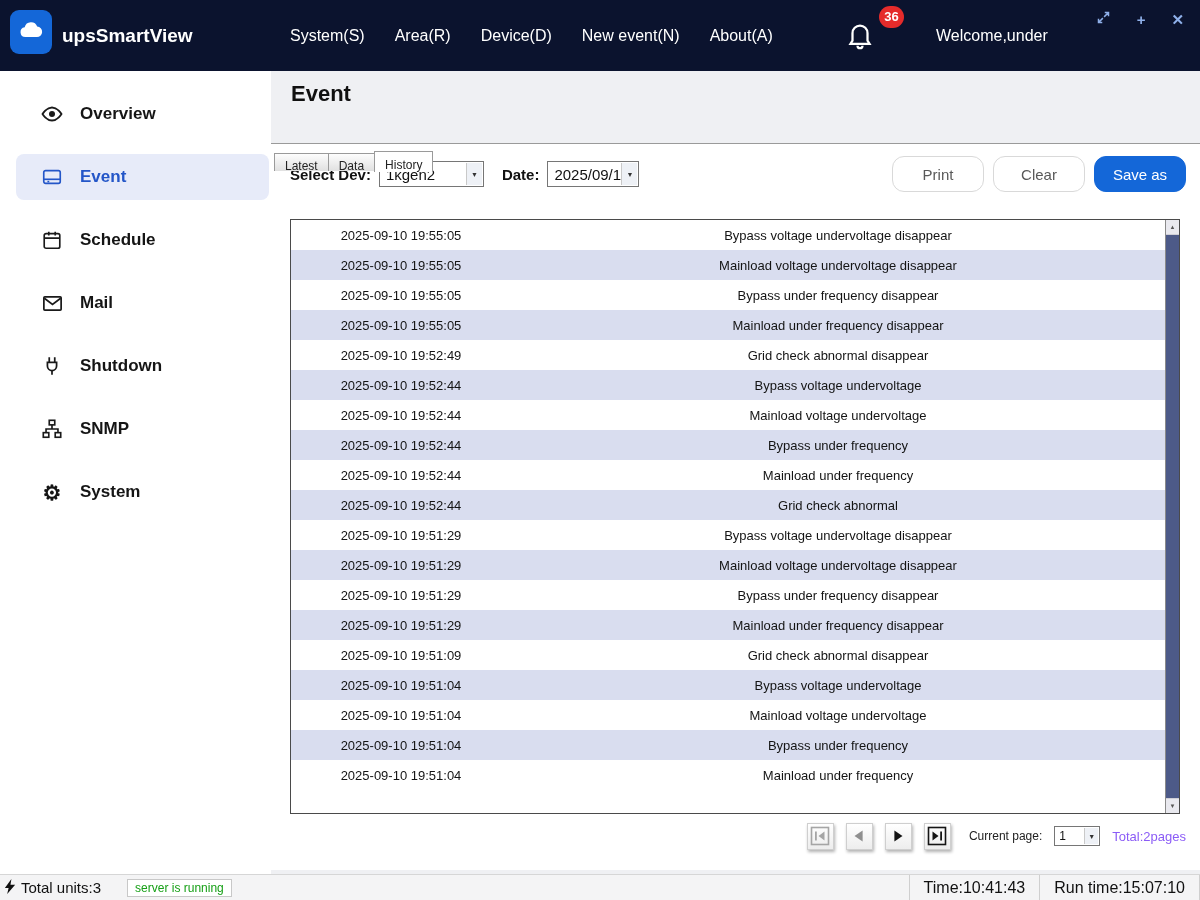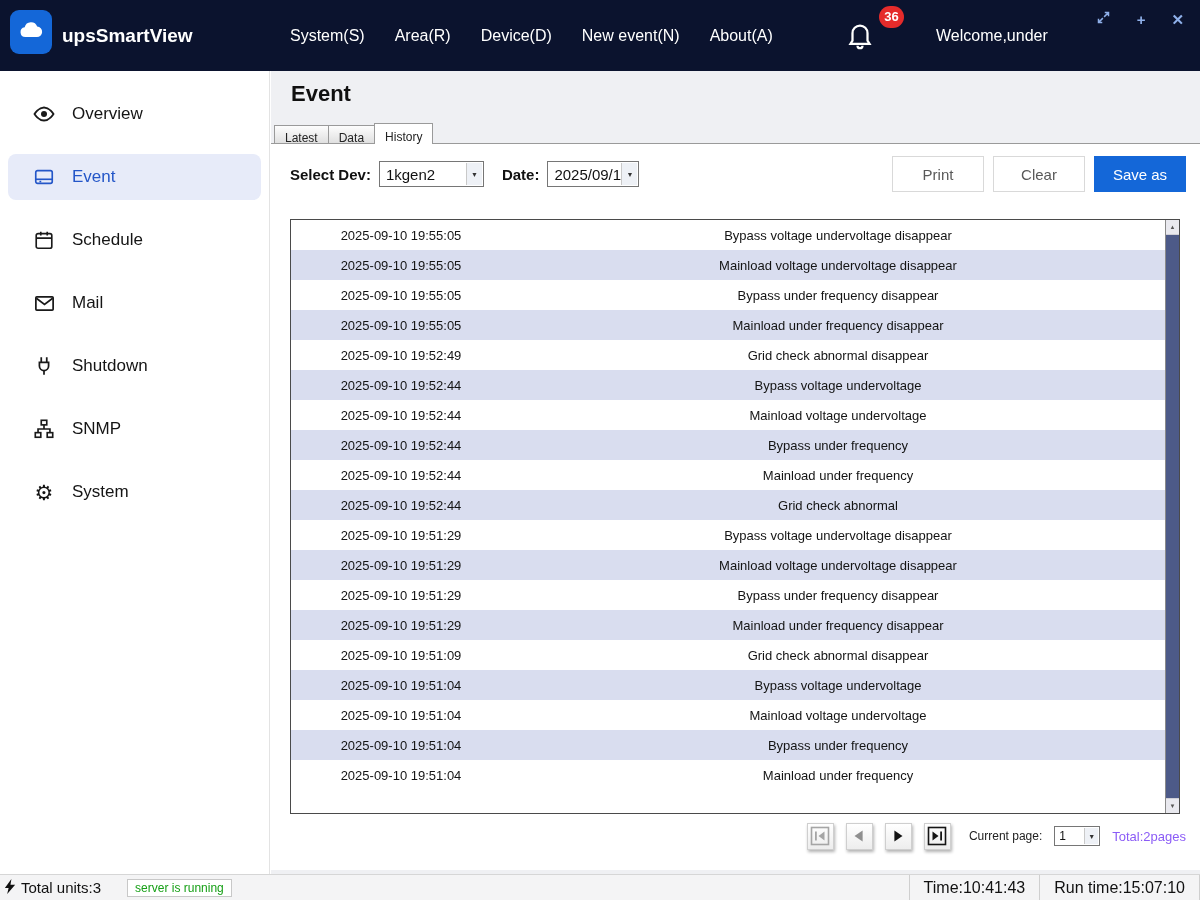--- a/index.html
+++ b/index.html
@@ -17,48 +17,48 @@
   .bell-wrap { position:absolute; left:845px; top:19px; width:34px; height:34px; cursor:pointer; }
   .badge { position:absolute; left:879px; top:6px; min-width:25px; height:22px; border-radius:11px;
            background:#e52b2b; color:#fff; font-size:13px; font-weight:bold; line-height:22px;
            text-align:center; padding:0 5px; }
   .welcome { position:absolute; left:936px; top:0; height:71px; display:flex; align-items:center;
              color:#fff; font-size:16px; }
   .win-icons { position:absolute; right:16px; top:10px; display:flex; gap:26px; align-items:center; }
   .win-ic { color:#8fb0ea; font-size:15px; font-weight:bold; cursor:pointer; line-height:18px; }
 
   
-  .sidebar { position:absolute; left:0; top:71px; width:270px; bottom:26px; background:#fff;
-             border-right:1px solid #e3e3e3; padding-top:20px; }
+  .sidebar { position:absolute; left:8px; top:71px; width:270px; bottom:26px; background:#fff;
+             border-right:1px solid #e3e3e3; padding-top:20px;font-weight:bold; }
   .side-item { height:46px; display:flex; align-items:center; gap:16px; padding-left:24px;
                margin:0 8px 17px 8px; border-radius:8px; font-size:17px; color:#151515; cursor:pointer; }
   .side-item .ic { width:24px; height:24px; display:flex; align-items:center; justify-content:center; }
   .side-item.active { background:#e7ebf9; color:#2456c8; }
   .gear-glyph { font-size:21px; line-height:21px; }
 
   
   .main { position:absolute; left:271px; top:71px; right:0; bottom:26px; background:#eff0f3; }
   .page-title { position:absolute; left:20px; top:10px; font-size:22px; font-weight:600; color:#101010; }
   .tabs { position:absolute; left:3px; top:52px; display:flex; align-items:flex-end; z-index:5; }
   .tab { border:1px solid #9a9a9a; border-bottom:0; height:18px; line-height:18px; padding:3px 10px;
-         font-size:12px; color:#222; background:linear-gradient(#fdfdfd,#e0e0e0); cursor:pointer; }
+         font-size:12px; color:#222; background:linear-gradient(#fdfdfd,#e0e0e0); cursor:pointer;margin-top:28px; }
   .tab + .tab { margin-left:-1px; }
   .tab.active { height:21px; line-height:21px; background:#fff; margin-bottom:-1px; font-weight:400; }
   .panel { position:absolute; left:0; top:72px; right:0; bottom:4px; background:#fff;
            border-top:1px solid #9a9a9a; }
 
   
   .toolbar { position:absolute; left:19px; top:12px; right:14px; height:36px; display:flex; align-items:center; }
   .tb-label { font-size:15px; font-weight:600; color:#111; }
   .select { position:relative; height:26px; border:1px solid #767676; background:#fff; display:flex;
             align-items:center; padding-left:6px; font-size:15px; color:#111; cursor:pointer; }
   .sel-arrow { position:absolute; right:1px; top:1px; bottom:1px; width:16px; background:#eef1f6;
                border-left:1px solid #c9c9c9; display:flex; align-items:center; justify-content:center;
                font-size:7px; color:#333; }
-  .btn { height:36px; width:92px; border-radius:0; display:flex; align-items:center; justify-content:center;
+  .btn { height:36px; width:92px; border-radius:12px; display:flex; align-items:center; justify-content:center;
          font-size:15px; cursor:pointer; }
   .btn.ghost { background:#fff; border:1px solid #d9d9d9; color:#595959; }
   .btn.primary { background:#1467d8; border:1px solid #1467d8; color:#fff; }
 
   
   .table-wrap { position:absolute; left:19px; top:75px; width:890px; height:595px;
                 border:1px solid #4a4a4a; overflow:hidden; background:#fff; }
   .t-header { display:flex; height:37px; background:#1b2550; color:#fff; font-size:15px;
               align-items:center; width:874px; }
   .t-col1 { width:220px; text-align:center; }

